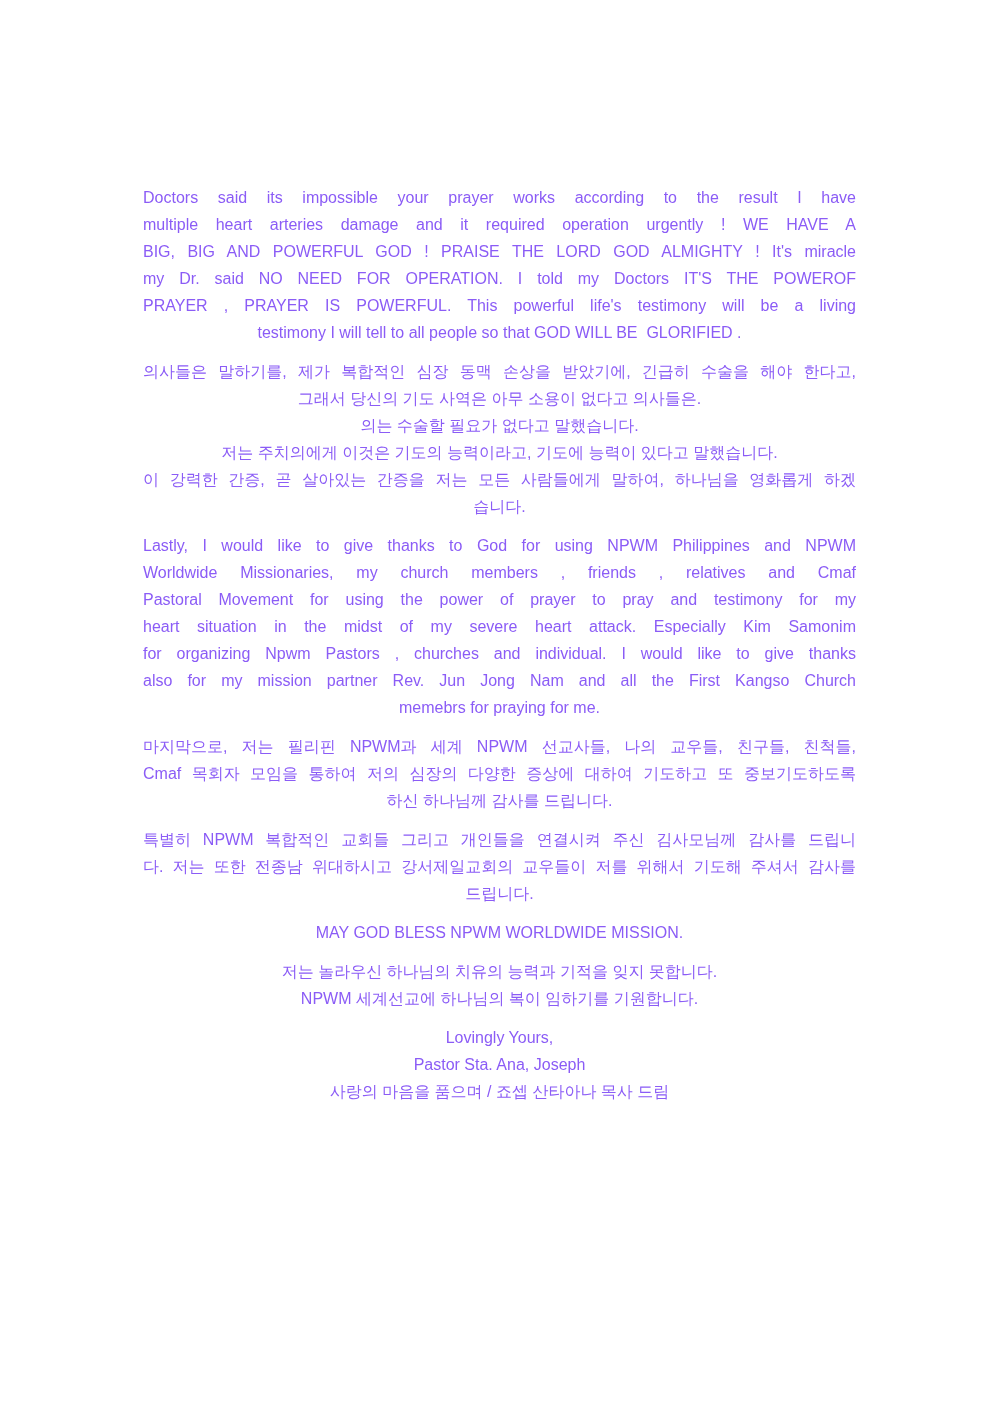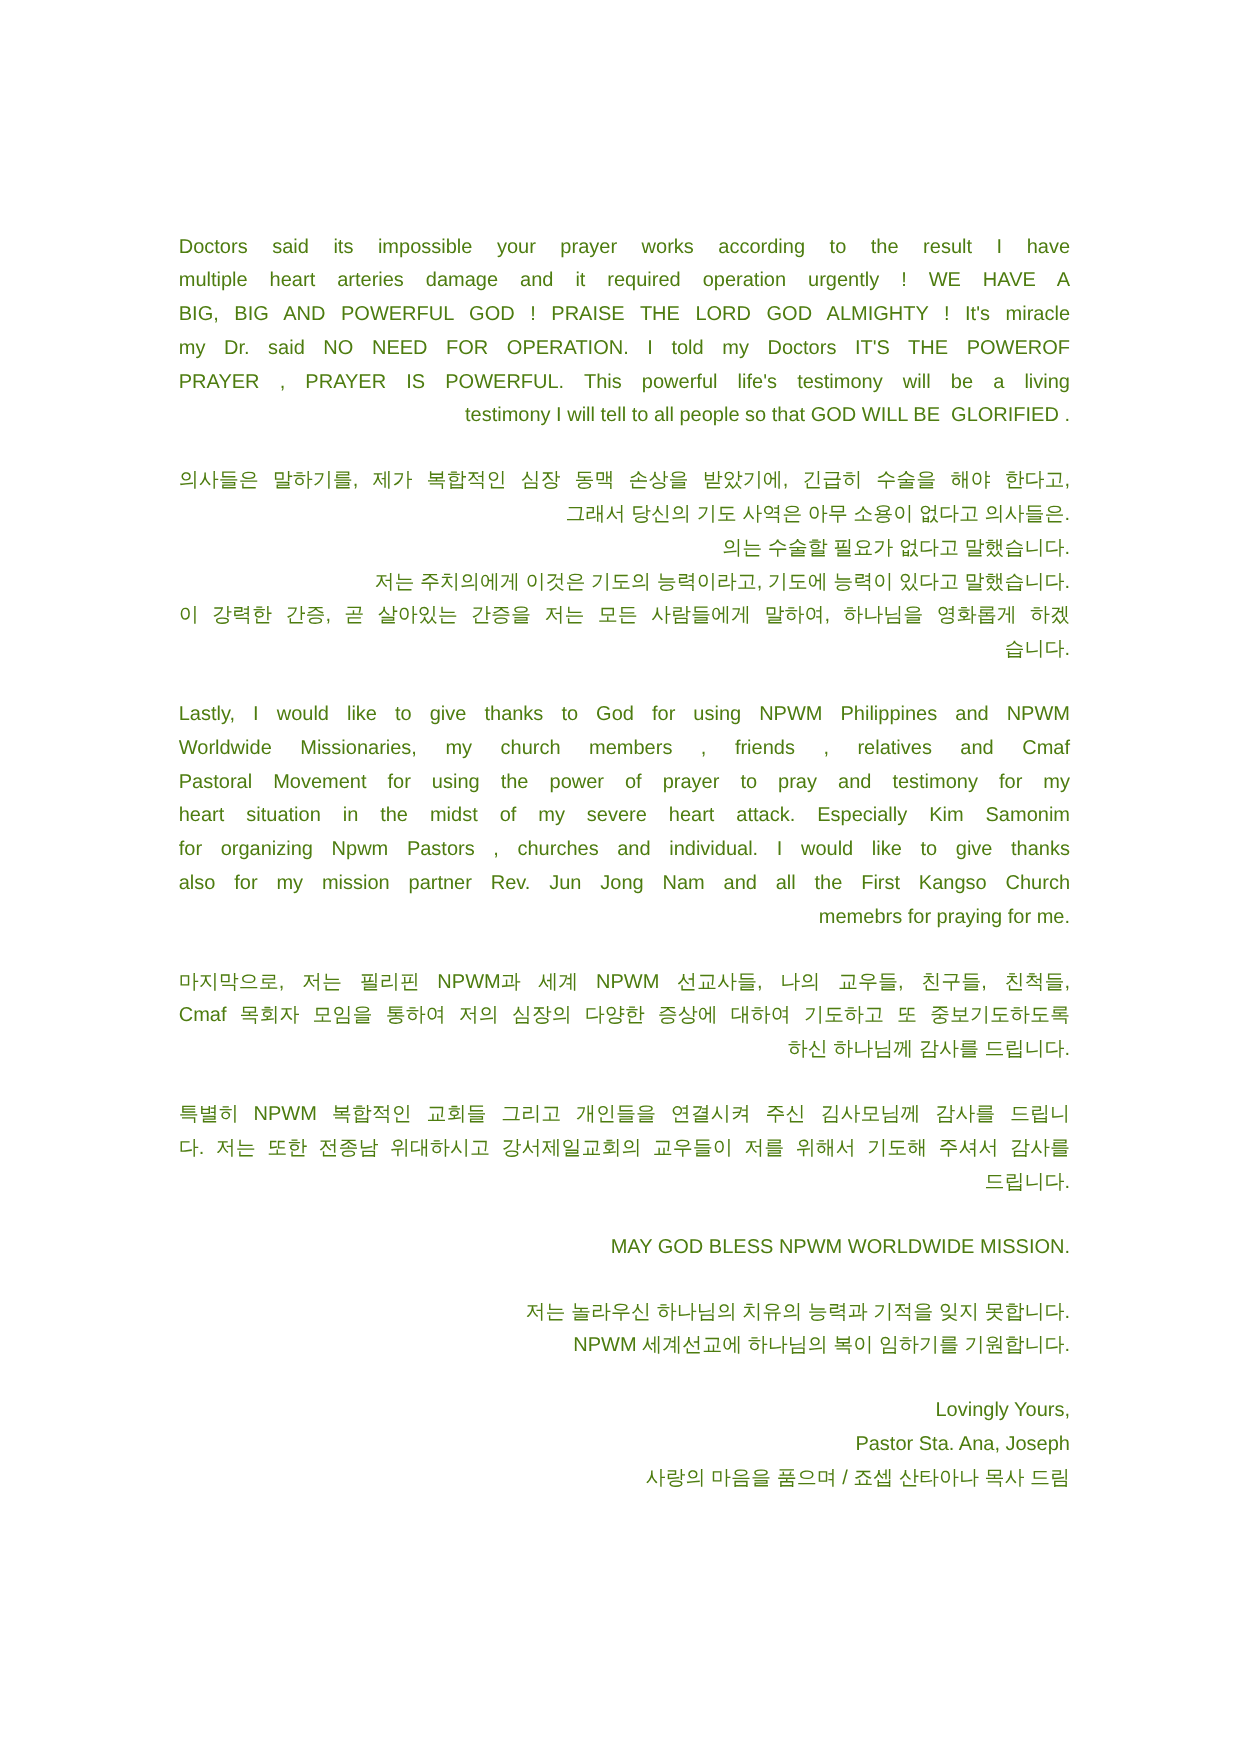--- a/index.html
+++ b/index.html
@@ -19,38 +19,38 @@
   .content {
     position: absolute;
     left: 143px;
     top: 184px;
     width: 713px;
     font-size: 16px;
     line-height: 27px;
     color: #303030;
   }
   .paragraph + .paragraph {
-    margin-top: 25px;
+    margin-top: 12px;
   }
   .line {
-    text-align: right;
+    text-align: center;
     white-space: pre-wrap;
     min-height: 27px;
   }
   .line.j {
     text-align: justify;
     text-align-last: justify;
     white-space: normal;
   }
 </style>
 </head>
 <body>
 
 <div class="page" style="background: rgb(255, 255, 255);">
-  <div class="content" style="color: #4d7c0f;">
+  <div class="content" style="color: #8b5cf6;">
       <div class="paragraph">
         <div class="line j">Doctors said its impossible your prayer works according to the result I have</div>
         <div class="line j">multiple heart  arteries damage and it required operation urgently ! WE HAVE A</div>
         <div class="line j">BIG, BIG AND POWERFUL GOD ! PRAISE THE LORD GOD ALMIGHTY ! It's miracle</div>
         <div class="line j">my Dr. said NO NEED FOR OPERATION.  I told my Doctors IT'S THE POWEROF</div>
         <div class="line j">PRAYER , PRAYER IS POWERFUL. This powerful life's testimony will be a living</div>
         <div class="line">testimony I will tell to all people so that GOD WILL BE  GLORIFIED .</div>
       </div>
       <div class="paragraph">
         <div class="line j">의사들은 말하기를, 제가 복합적인 심장 동맥 손상을 받았기에, 긴급히 수술을 해야 한다고,</div>

